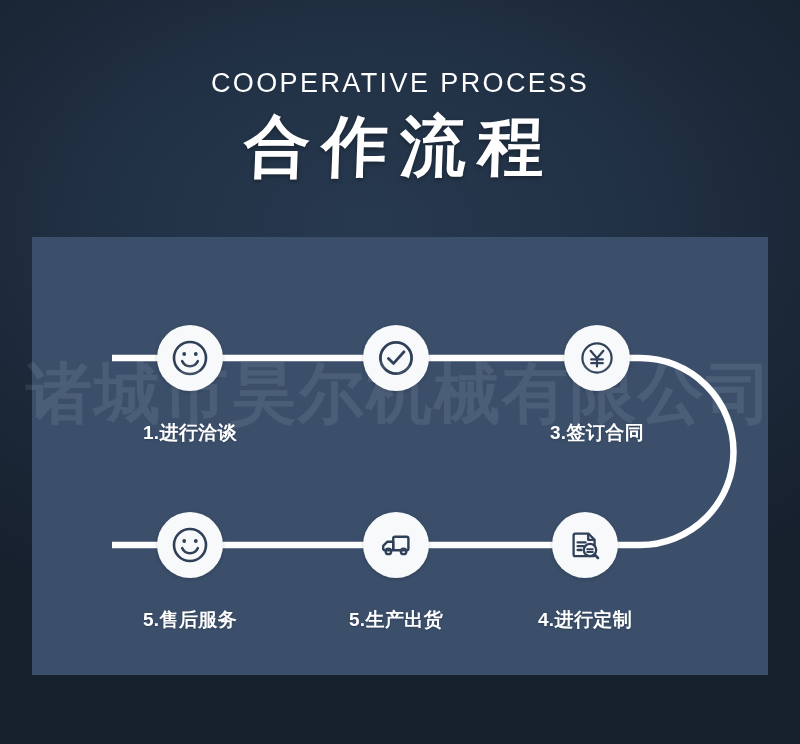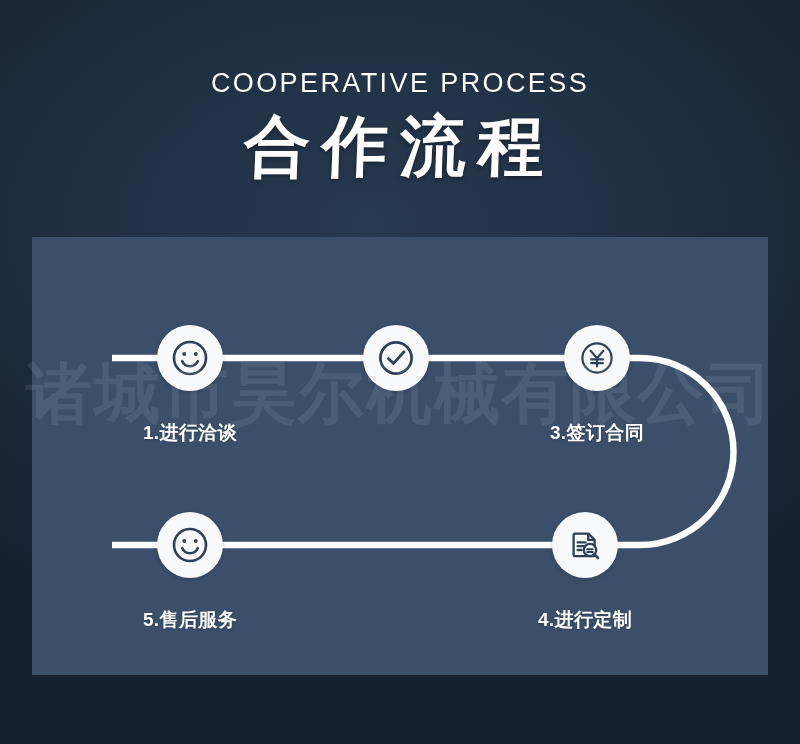--- a/index.html
+++ b/index.html
@@ -187,20 +187,33 @@
           <circle cx="20" cy="20" r="16" fill="none" stroke="#2f4058" stroke-width="2.6"></circle>
           <circle cx="14.2" cy="16" r="1.9" fill="#2f4058"></circle>
           <circle cx="25.8" cy="16" r="1.9" fill="#2f4058"></circle>
           <path d="M12.2,23.2 A8.6,8.6 0 0 0 27.8,23.2" fill="none" stroke="#2f4058" stroke-width="2.6" stroke-linecap="round"></path>
         </svg>
       </span>
     </div>
     <div class="step-label">5.售后服务</div>
   </div>
 
+  <div class="step" style="left:396px; top:512px;">
+    <div class="bubble">
+      <span>
+        <svg width="42" height="42" viewBox="0 0 42 42">
+          <rect x="18.2" y="12.8" width="15.2" height="13.4" rx="1.8" fill="none" stroke="#2f4058" stroke-width="2.4"></rect>
+          <path d="M18.2,17.8 H12.2 L8.2,21.8 V24.6 A1.6,1.6 0 0 0 9.8,26.2 H18.2 Z" fill="none" stroke="#2f4058" stroke-width="2.4" stroke-linejoin="round"></path>
+          <circle cx="13.4" cy="27.4" r="2.7" fill="none" stroke="#2f4058" stroke-width="2.4"></circle>
+          <circle cx="28.6" cy="27.4" r="2.7" fill="none" stroke="#2f4058" stroke-width="2.4"></circle>
+        </svg>
+      </span>
+    </div>
+    <div class="step-label">5.生产出货</div>
+  </div>
 
   <div class="step" style="left:585px; top:512px;">
     <div class="bubble">
       <span>
         <svg width="42" height="42" viewBox="0 0 42 42">
           <path d="M11.4,9.6 H24.4 L30.6,15.8 V30.4 A1.8,1.8 0 0 1 28.8,32.2 H11.4 A1.8,1.8 0 0 1 9.6,30.4 V11.4 A1.8,1.8 0 0 1 11.4,9.6 Z" fill="none" stroke="#2f4058" stroke-width="2.3" stroke-linejoin="round"></path>
           <path d="M24.2,9.8 V15.9 H30.4" fill="none" stroke="#2f4058" stroke-width="2.3" stroke-linejoin="round"></path>
           <line x1="13.6" y1="18.4" x2="21.6" y2="18.4" stroke="#2f4058" stroke-width="2.3" stroke-linecap="round"></line>
           <line x1="13.6" y1="22.2" x2="20.2" y2="22.2" stroke="#2f4058" stroke-width="2.3" stroke-linecap="round"></line>
           <line x1="13.6" y1="26" x2="17.6" y2="26" stroke="#2f4058" stroke-width="2.3" stroke-linecap="round"></line>

